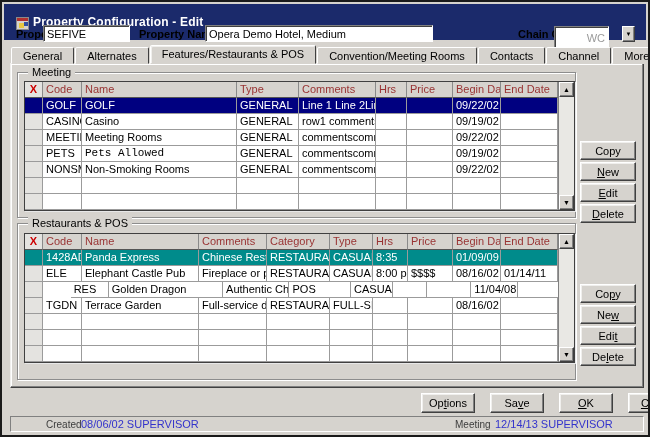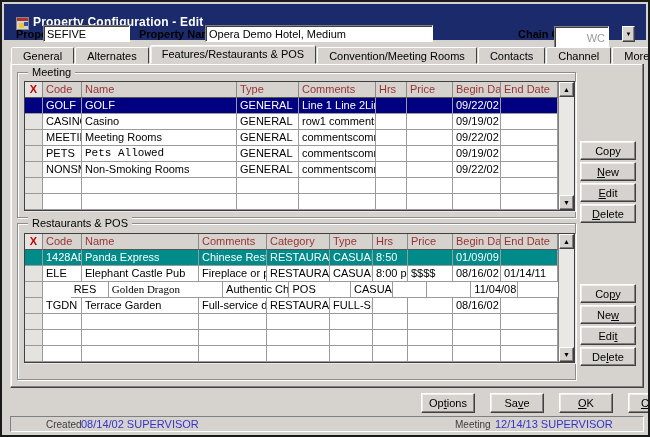--- a/index.html
+++ b/index.html
@@ -216,41 +216,41 @@
           <div class="g-cell" style="width: 48px;">Begin Date</div>
           <div class="g-cell" style="width: 57px;">End Date</div>
         </div>
         <div class="g-row sel-r">
           <div class="g-cell xcol" style="width: 18px;"></div>
           <div class="g-cell" style="width: 39px;">1428AD</div>
           <div class="g-cell" style="width: 117px;">Panda Express</div>
           <div class="g-cell" style="width: 68px;">Chinese Restau</div>
           <div class="g-cell" style="width: 63px;">RESTAURANT</div>
           <div class="g-cell" style="width: 43px;">CASUAL</div>
-          <div class="g-cell" style="width: 35px;">8:50</div>
+          <div class="g-cell" style="width: 35px;">8:35</div>
           <div class="g-cell" style="width: 45px;"></div>
           <div class="g-cell" style="width: 48px;">01/09/09</div>
           <div class="g-cell" style="width: 57px;"></div>
         </div>
         <div class="g-row">
           <div class="g-cell xcol" style="width: 18px;"></div>
           <div class="g-cell" style="width: 39px;">ELE</div>
           <div class="g-cell" style="width: 117px;">Elephant Castle Pub</div>
           <div class="g-cell" style="width: 68px;">Fireplace or pat</div>
           <div class="g-cell" style="width: 63px;">RESTAURANT</div>
           <div class="g-cell" style="width: 43px;">CASUAL D</div>
           <div class="g-cell" style="width: 35px;">8:00 pm</div>
           <div class="g-cell" style="width: 45px;">$$$$</div>
           <div class="g-cell" style="width: 48px;">08/16/02</div>
           <div class="g-cell" style="width: 57px;">01/14/11</div>
         </div>
         <div class="g-row">
           <div class="g-cell xcol" style="width: 18px;"></div>
           <div class="g-cell" style="width: 39px; margin-left: 28px;">RES</div>
-          <div class="g-cell" style="width: 117px; font-family: Liberation Serif, serif;">Golden Dragon</div>
+          <div class="g-cell" style="width: 117px;">Golden Dragon</div>
           <div class="g-cell" style="width: 68px;">Authentic Chines</div>
           <div class="g-cell" style="width: 63px;">POS</div>
           <div class="g-cell" style="width: 43px;">CASUAL</div>
           <div class="g-cell" style="width: 35px;"></div>
           <div class="g-cell" style="width: 45px;"></div>
           <div class="g-cell" style="width: 48px;">11/04/08</div>
           <div class="g-cell" style="width: 57px;"></div>
         </div>
         <div class="g-row">
           <div class="g-cell xcol" style="width: 18px;"></div>
@@ -316,18 +316,18 @@
 
   <div class="footerbtns" id="footer-buttons">
       <button class="btn3d">Op<u>t</u>ions</button>
       <button class="btn3d">Sa<u>v</u>e</button>
       <button class="btn3d"><u>O</u>K</button>
       <button class="btn3d"><u>C</u>lose</button>
     </div>
 
   <div class="statusbar">
     <span class="st-lbl" style="left:35px;">Created</span>
-    <span class="st-val" style="left:70px;">08/14/02  SUPERVISOR</span>
+    <span class="st-val" style="left:70px;">08/06/02  SUPERVISOR</span>
     <span class="st-lbl" style="left:444px;">Meeting</span>
     <span class="st-val" style="left:484px;">12/14/13  SUPERVISOR</span>
   </div>
 
 </div>
 
 </body></html>

